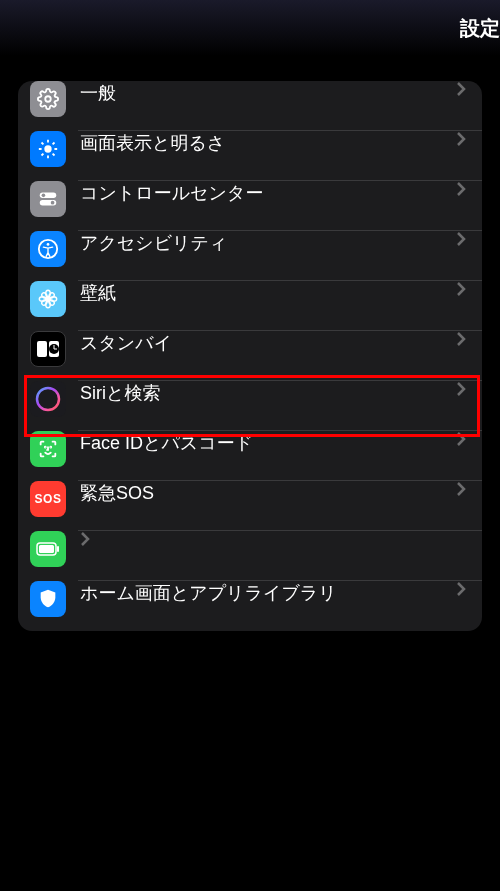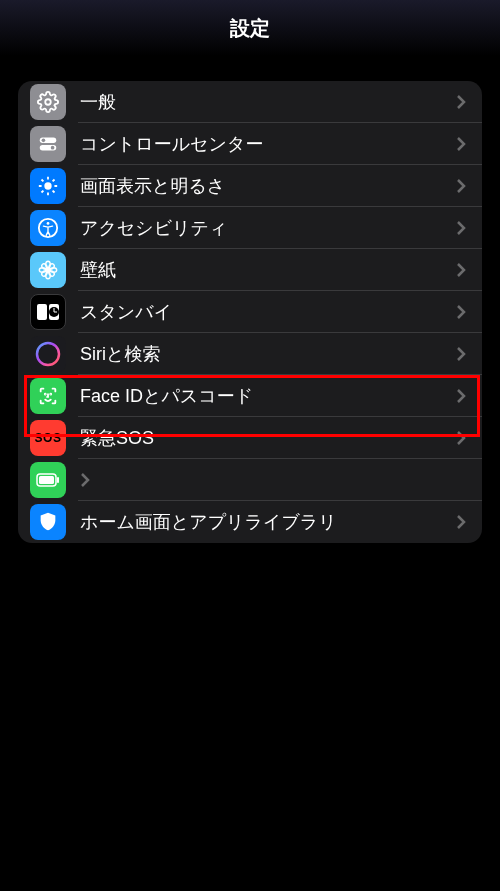--- a/index.html
+++ b/index.html
@@ -8,37 +8,37 @@
     height: 891px;
     background: #000;
     font-family: -apple-system, "Hiragino Sans", sans-serif;
     color: #fff;
     overflow: hidden;
   }
   .header {
     height: 56px;
     display: flex;
     align-items: center;
-    justify-content: center;
+    justify-content: flex-end;
     background: linear-gradient(180deg, #1a1a2a 0%, #000 100%);
   }
   .header-title {
     font-size: 20px;
     font-weight: 600;
   }
   .list {
     margin: 25px 18px 0 18px;
     background: #1c1c1e;
     border-radius: 14px;
     overflow: hidden;
   }
   .row {
     display: flex;
-    align-items: center;
-    height: 42px;
+    align-items: flex-start;
+    height: 50px;
     padding: 0 16px 0 12px;
     position: relative;
     border-radius: 21px;
   }
   .row::after {
     content: "";
     position: absolute;
     left: 60px;
     right: 0;
     bottom: 0;
@@ -81,54 +81,39 @@
   .bg-blue   { background: #007aff; }
   .bg-blue2  { background: #0a84ff; }
   .bg-cyan   { background: #5ac8fa; }
   .bg-black  { background: #000; border: 1px solid #3a3a3c; }
   .bg-green  { background: #30d158; }
   .bg-sos    { background: #ff3b30; }
   .bg-white  { background: #fff; }
   .bg-batt   { background: #30d158; }
   .bg-priv   { background: #0a84ff; }
 
-  .sos-text { color:#000000; font-weight:700; font-size:12px; letter-spacing:0.5px; }
+  .sos-text { color:#ffffff; font-weight:700; font-size:12px; letter-spacing:0.5px; }
 </style>
 </head>
 <body>
 
 <div class="header">
   <div class="header-title">設定</div>
 </div>
 
 <div class="list" style="position:relative;">
 
   <div class="row">
     <div class="icon-box bg-gray">
       <svg width="22" height="22" viewBox="0 0 24 24" fill="none" stroke="#fff" stroke-width="2">
           <circle cx="12" cy="12" r="3"></circle>
           <path d="M19.4 15a1.7 1.7 0 0 0 .34 1.87l.06.06a2 2 0 1 1-2.83 2.83l-.06-.06a1.7 1.7 0 0 0-1.87-.34 1.7 1.7 0 0 0-1 1.56V21a2 2 0 1 1-4 0v-.09a1.7 1.7 0 0 0-1-1.56 1.7 1.7 0 0 0-1.87.34l-.06.06a2 2 0 1 1-2.83-2.83l.06-.06a1.7 1.7 0 0 0 .34-1.87 1.7 1.7 0 0 0-1.56-1H3a2 2 0 1 1 0-4h.09a1.7 1.7 0 0 0 1.56-1 1.7 1.7 0 0 0-.34-1.87l-.06-.06a2 2 0 1 1 2.83-2.83l.06.06a1.7 1.7 0 0 0 1.87.34H9a1.7 1.7 0 0 0 1-1.56V3a2 2 0 1 1 4 0v.09a1.7 1.7 0 0 0 1 1.56 1.7 1.7 0 0 0 1.87-.34l.06-.06a2 2 0 1 1 2.83 2.83l-.06.06a1.7 1.7 0 0 0-.34 1.87V9a1.7 1.7 0 0 0 1.56 1H21a2 2 0 1 1 0 4h-.09a1.7 1.7 0 0 0-1.56 1z"></path>
         </svg>
     </div>
     <div class="label">一般</div>
-    <svg class="chevron" viewBox="0 0 10 16" fill="none" stroke="#fff" stroke-width="2.5">
-        <path d="M2 2l6 6-6 6"></path>
-      </svg>
-  </div>
-
-  <div class="row">
-    <div class="icon-box bg-gray2">
-      <svg width="22" height="22" viewBox="0 0 24 24" fill="#fff">
-          <rect x="3" y="5" width="18" height="6" rx="3"></rect>
-          <rect x="3" y="13" width="18" height="6" rx="3"></rect>
-          <circle cx="7" cy="8" r="2" fill="#8e8e93"></circle>
-          <circle cx="17" cy="16" r="2" fill="#8e8e93"></circle>
-        </svg>
-    </div>
-    <div class="label">コントロールセンター</div>
     <svg class="chevron" viewBox="0 0 10 16" fill="none" stroke="#fff" stroke-width="2.5">
         <path d="M2 2l6 6-6 6"></path>
       </svg>
   </div>
 
   <div class="row">
     <div class="icon-box bg-blue">
       <svg width="22" height="22" viewBox="0 0 24 24" fill="#fff">
           <circle cx="12" cy="12" r="4"></circle>
           <g stroke="#fff" stroke-width="2">
@@ -142,20 +127,35 @@
             <line x1="17" y1="7" x2="19.1" y2="4.9"></line>
           </g>
         </svg>
     </div>
     <div class="label">画面表示と明るさ</div>
     <svg class="chevron" viewBox="0 0 10 16" fill="none" stroke="#fff" stroke-width="2.5">
         <path d="M2 2l6 6-6 6"></path>
       </svg>
   </div>
 
+  <div class="row">
+    <div class="icon-box bg-gray2">
+      <svg width="22" height="22" viewBox="0 0 24 24" fill="#fff">
+          <rect x="3" y="5" width="18" height="6" rx="3"></rect>
+          <rect x="3" y="13" width="18" height="6" rx="3"></rect>
+          <circle cx="7" cy="8" r="2" fill="#8e8e93"></circle>
+          <circle cx="17" cy="16" r="2" fill="#8e8e93"></circle>
+        </svg>
+    </div>
+    <div class="label">コントロールセンター</div>
+    <svg class="chevron" viewBox="0 0 10 16" fill="none" stroke="#fff" stroke-width="2.5">
+        <path d="M2 2l6 6-6 6"></path>
+      </svg>
+  </div>
+
 
   <div class="row">
     <div class="icon-box bg-blue2">
       <svg width="22" height="22" viewBox="0 0 24 24" fill="#fff">
           <circle cx="12" cy="12" r="10" fill="none" stroke="#fff" stroke-width="2"></circle>
           <circle cx="12" cy="7" r="1.5"></circle>
           <path d="M7 10l5 1 5-1M12 11v5l-2 4M12 16l2 4" stroke="#fff" stroke-width="1.5" fill="none" stroke-linecap="round"></path>
         </svg>
     </div>
     <div class="label">アクセシビリティ</div>

